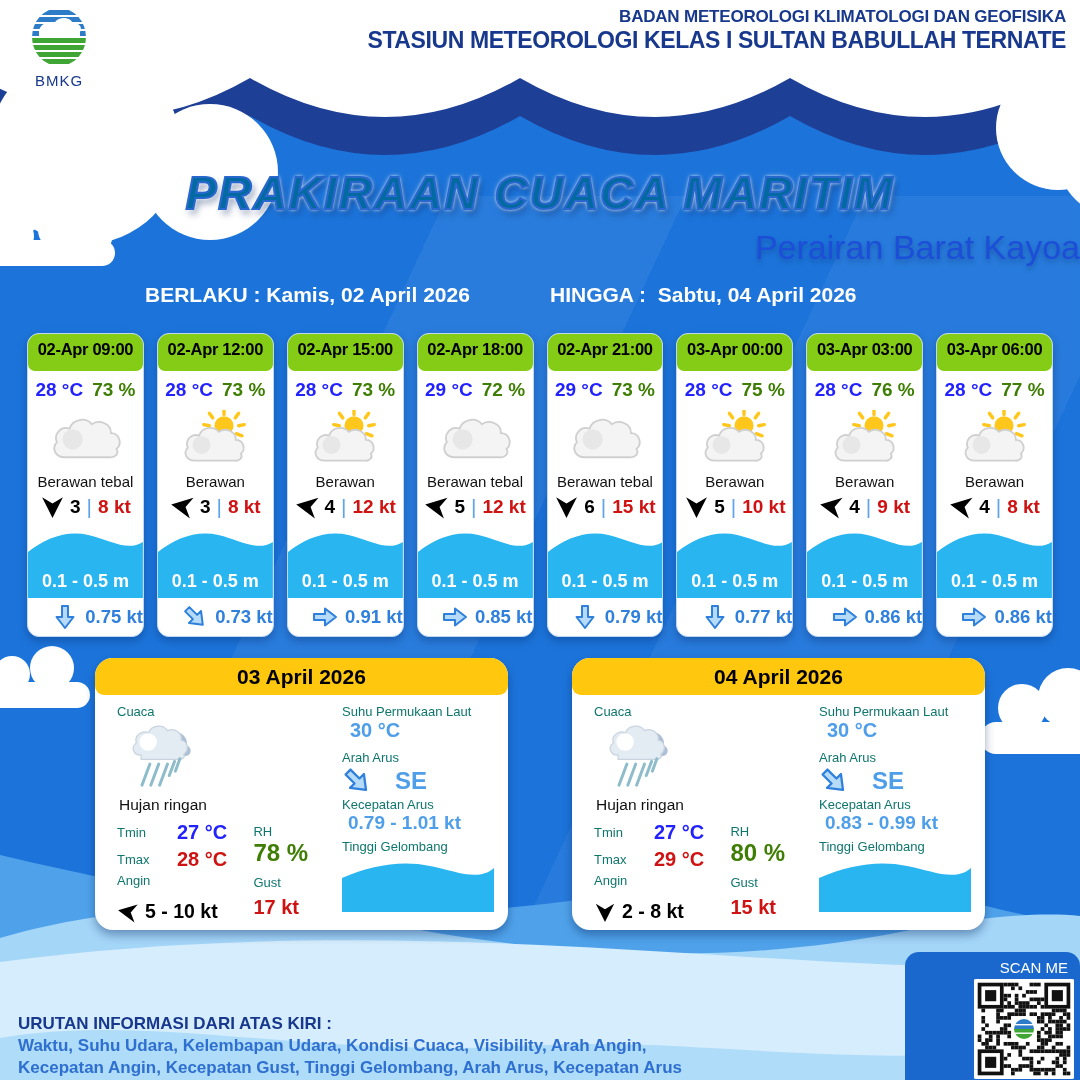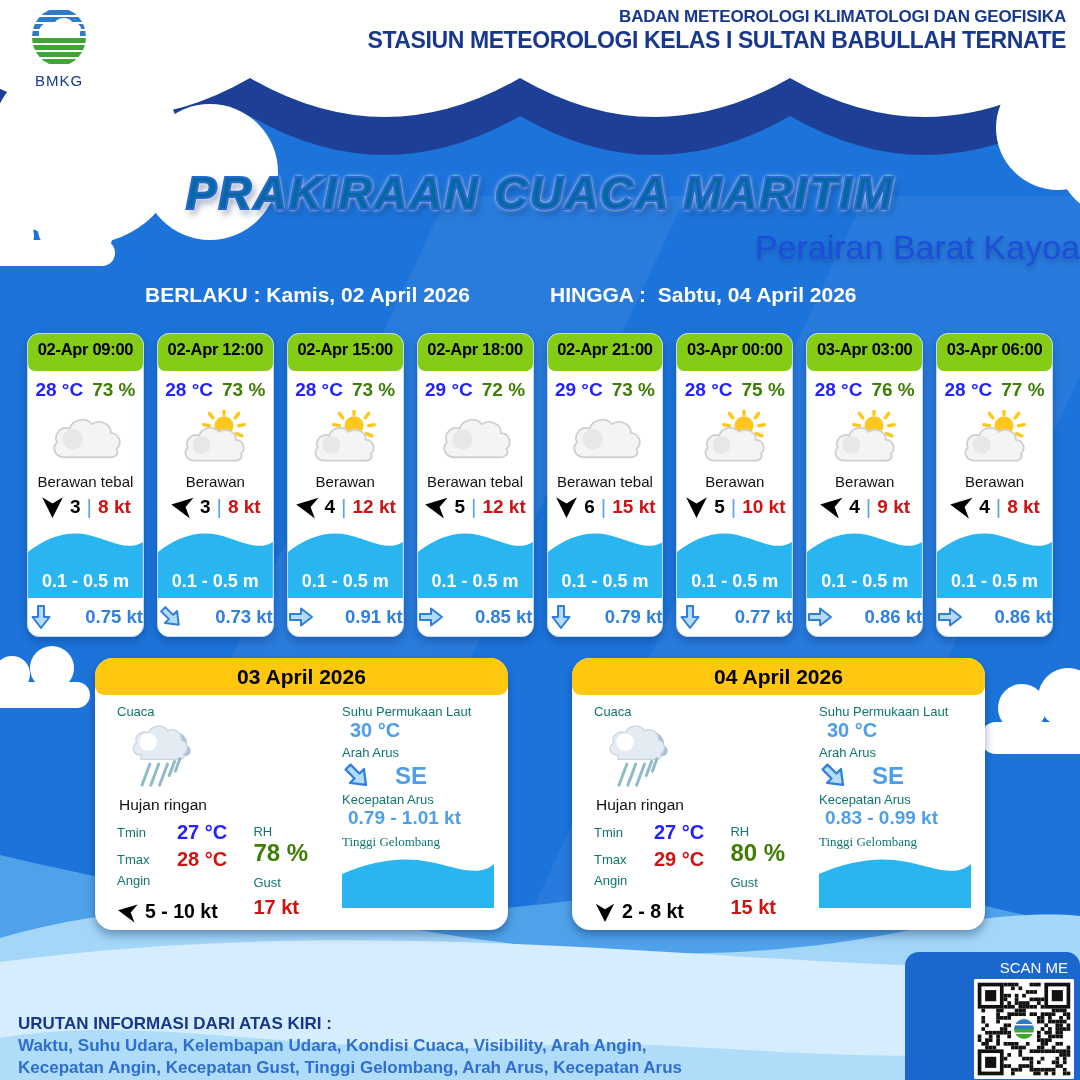--- a/index.html
+++ b/index.html
@@ -51,21 +51,21 @@
   .hcard-wind{margin-top:auto;display:flex;align-items:center;justify-content:center;gap:5px;
      font-size:19px;font-weight:bold;margin-bottom:7px;}
   .hcard-wind .sep{color:#5FA4E8;font-weight:normal;font-size:21px;margin:0 1px;}
   .hcard-wind .spd{color:#CE1312;}
   .rot{display:inline-flex;transform-origin:50% 50%;}
   .dart-s svg{width:25px;height:25px;}
   .hcard-wave{position:relative;height:72px;flex:none;}
   .hcard-wave svg{position:absolute;inset:0;width:100%;height:100%;}
   .hcard-wave span{position:absolute;bottom:6px;left:0;width:100%;text-align:center;
      color:#fff;font-size:18px;font-weight:bold;}
-  .hcard-cur{height:38px;display:flex;align-items:center;justify-content:space-between;gap:7px;
+  .hcard-cur{height:38px;display:flex;align-items:center;justify-content:flex-end;gap:7px;
      font-size:18.5px;font-weight:bold;color:#2F80DD;}
   .barrow-s svg{width:26px;height:24px;}
 
   
   .dcard{position:absolute;top:658px;width:413px;height:272px;background:#fff;border-radius:18px;
      box-shadow:0 5px 10px rgba(8,38,96,.4);overflow:hidden;}
   .dcard-head{background:#FFC70E;height:37px;line-height:37px;text-align:center;font-size:21px;
      font-weight:bold;color:#000;border-radius:0 0 9px 9px;}
   .dcard-body{display:flex;padding:9px 14px 6px 22px;}
   .dlab{color:#0f766e;font-size:13px;}
@@ -81,26 +81,26 @@
   .anginlab{height:24px;}
   .drow.windr{height:29px;gap:6px;}
   .drow.windr .dval{color:#000;font-size:19.5px;}
   .dart-d svg{width:22px;height:22px;}
   .dcol-mid{width:92px;padding-top:120px;}
   .dval.rh{color:#3F7E04;font-size:24px;height:29px;}
   .dlab.gustl{margin-top:7px;}
   .dval.gustv{color:#CE1312;margin-top:6px;}
   .dcol-right{flex:1;padding-left:6px;}
   .dval.sst{color:#4E9EE9;padding-left:8px;height:26px;}
-  .dlab.arahl{}
+  .dlab.arahl{margin-top:5px;}
   .drow.arahr{height:32px;gap:23px;}
   .barrow-d svg{width:30px;height:28px;}
   .dval.se{color:#4E9EE9;font-size:24px;}
   .dval.kec{color:#4E9EE9;font-size:19px;padding-left:6px;height:25px;}
-  .dlab.gell{margin-top:2px;font-family:Liberation Serif, serif;}
+  .dlab.gell{margin-top:2px;}
   .dwave{position:relative;width:152px;height:54px;margin-top:4px;}
   .dwave svg{position:absolute;inset:0;width:100%;height:100%;}
 
   
   .footer{position:absolute;left:18px;top:1013px;width:870px;font-weight:bold;font-size:17px;line-height:1.3;}
   .footer-1{color:#17388C;}
   .footer-2{color:#2E6FD0;}
   .scan{position:absolute;left:905px;top:952px;width:175px;height:128px;background:#1A67CE;
      border-radius:14px 14px 0 0;}
   .scan-label{position:absolute;top:7px;right:12px;color:#fff;font-size:15px;}

